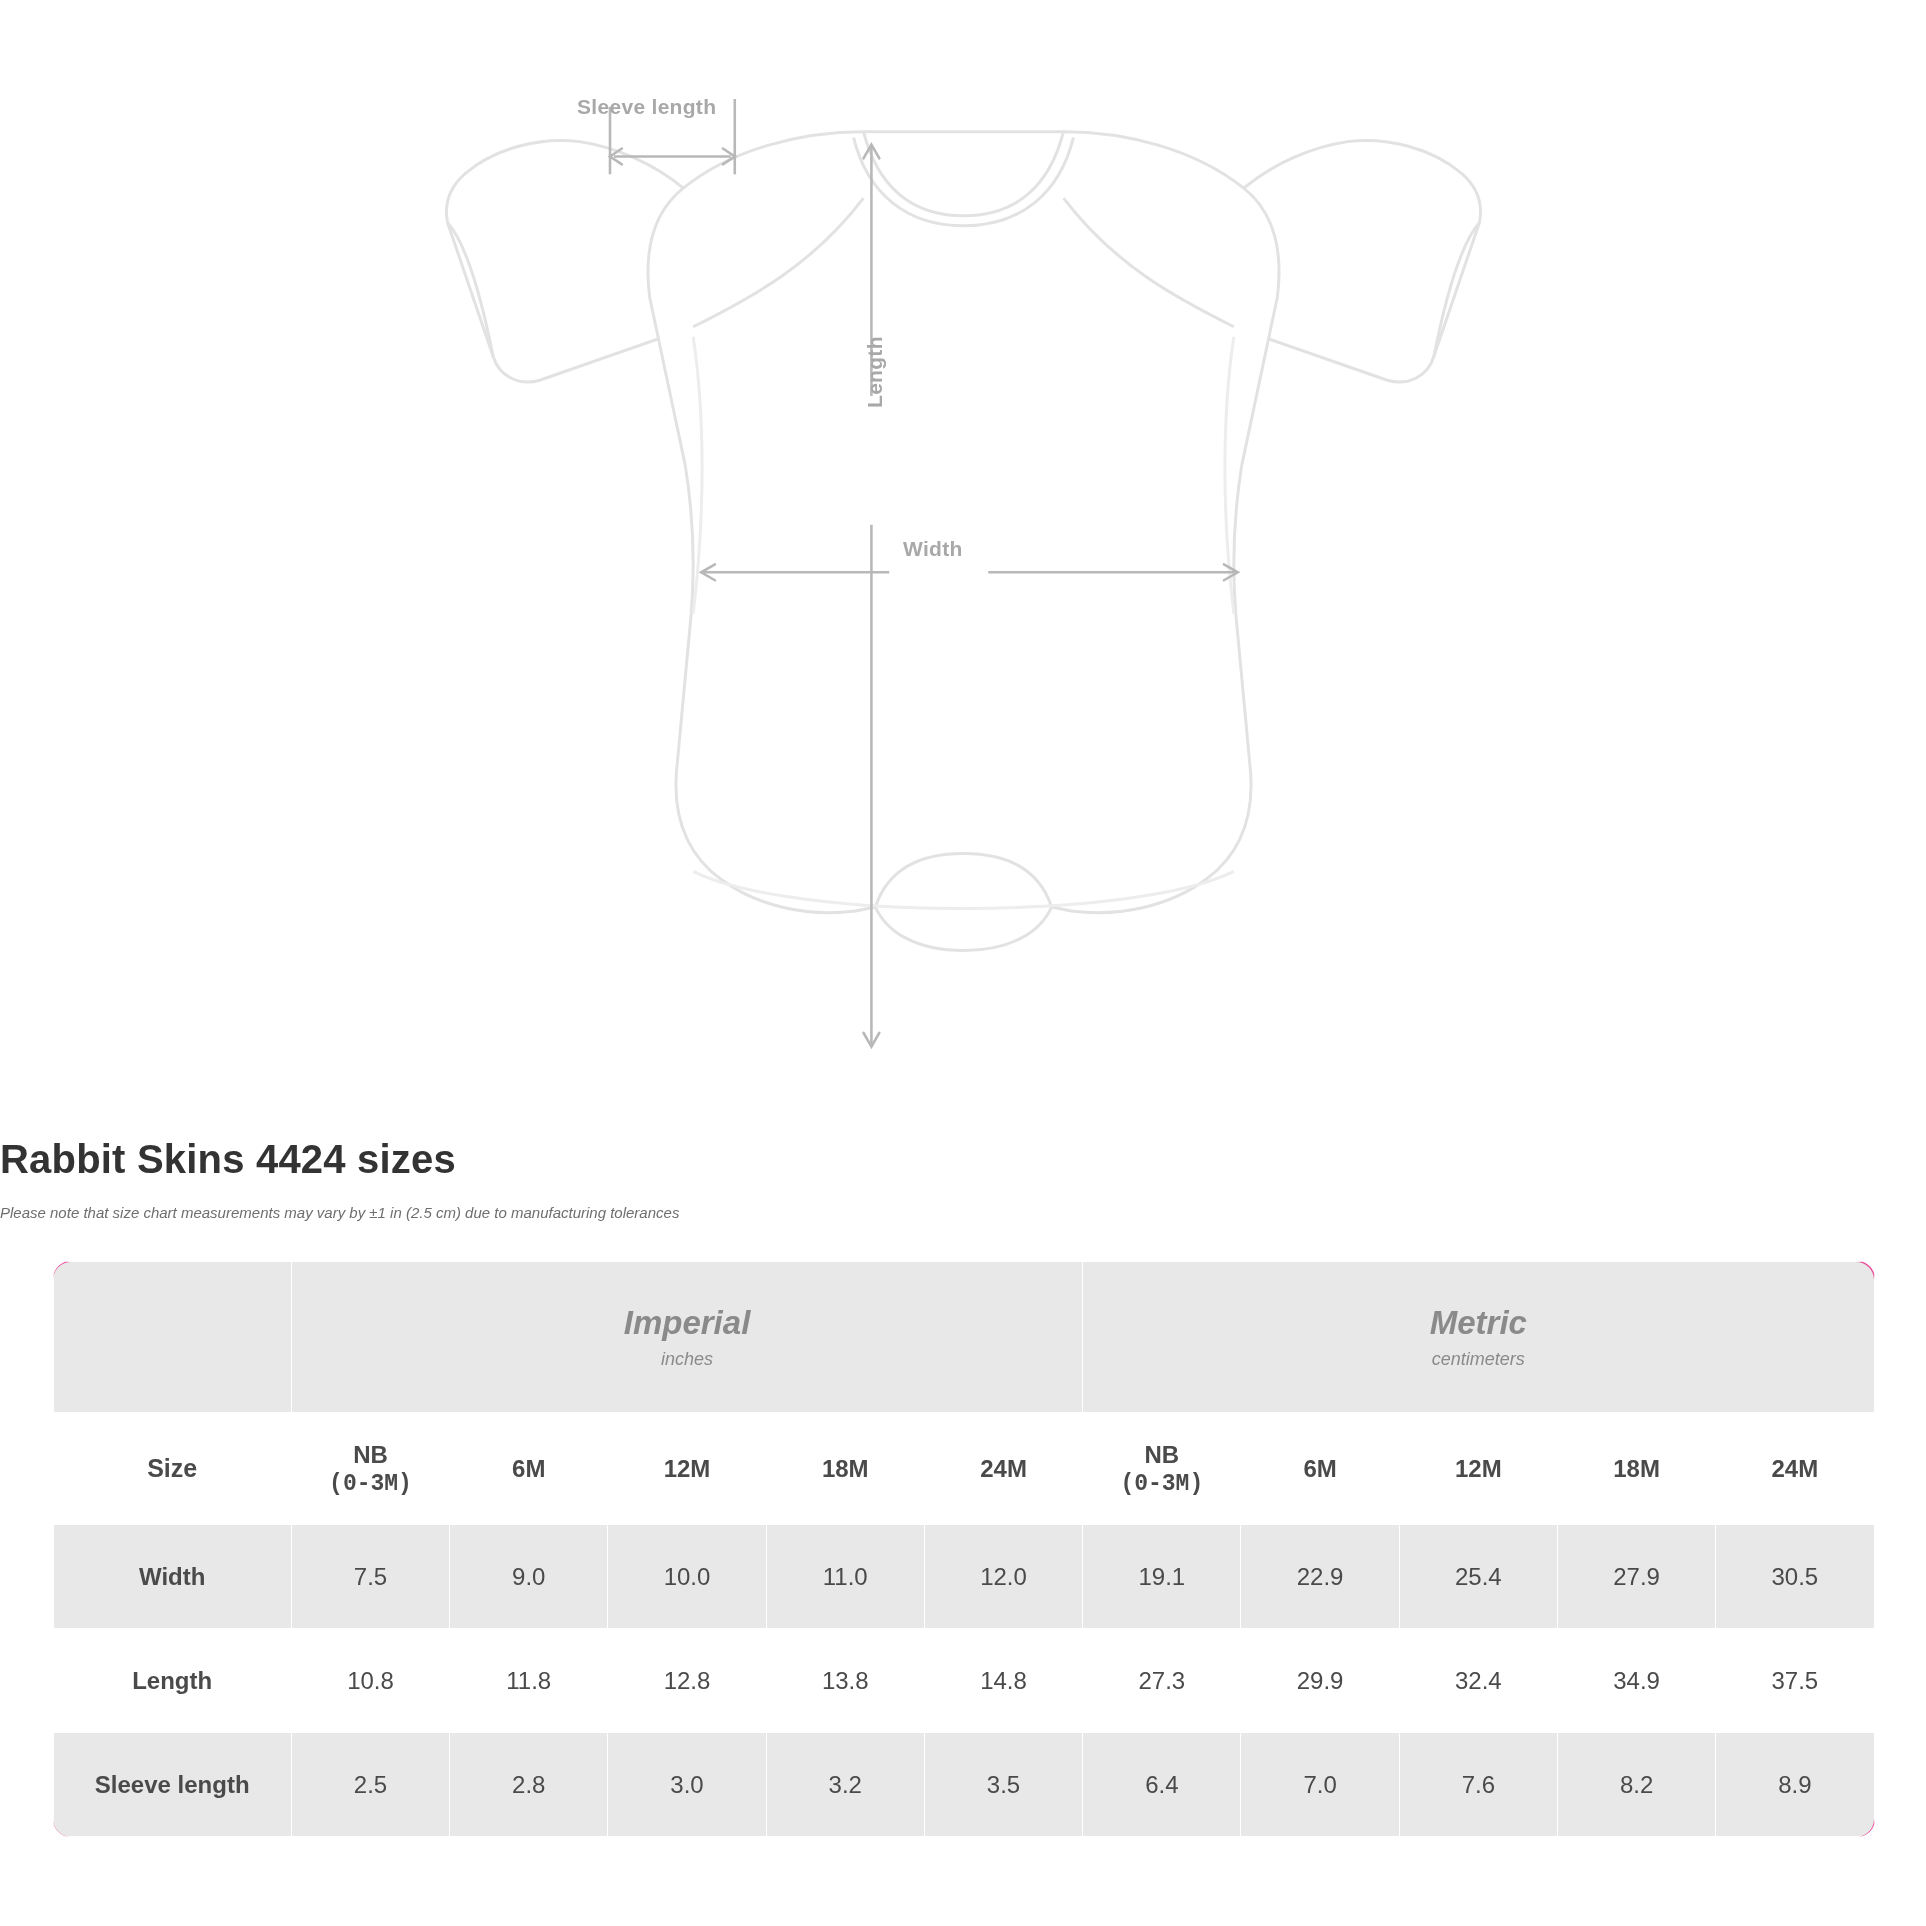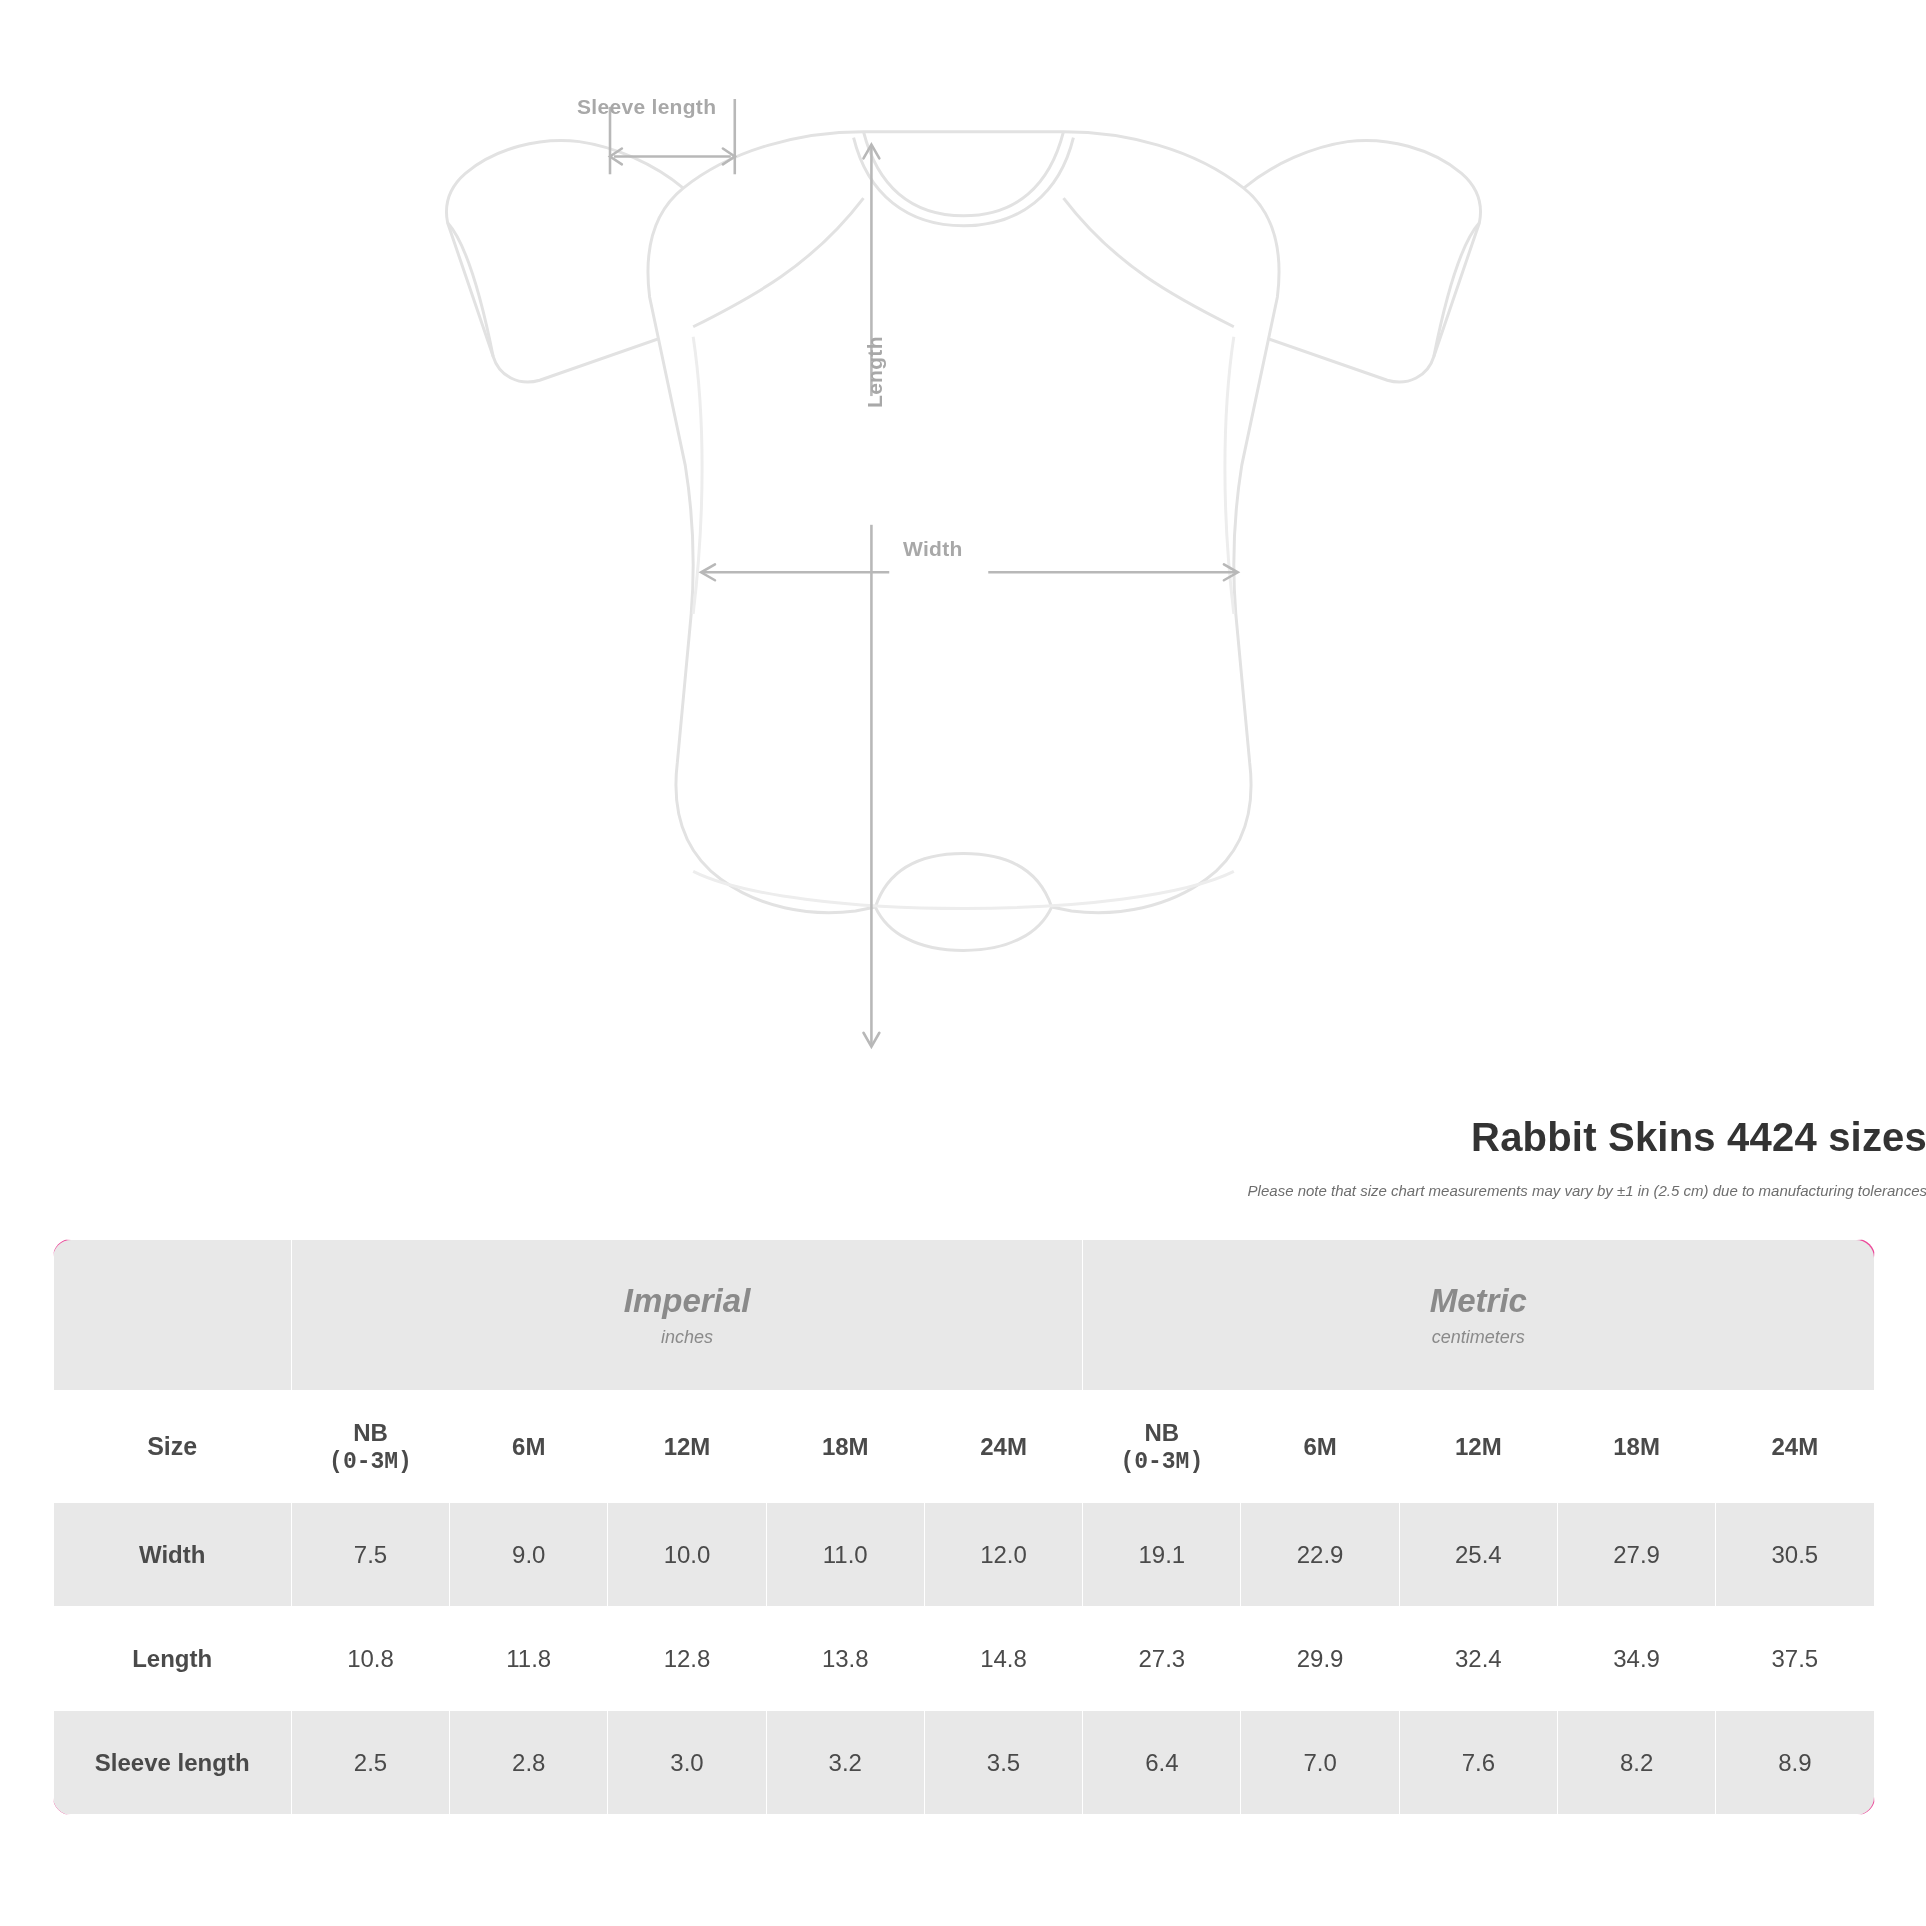--- a/index.html
+++ b/index.html
@@ -50,23 +50,22 @@
   }
   .dim-label.length {
     left: 863px;
     top: 408px;
     transform: rotate(-90deg);
     transform-origin: left top;
   }
 
   
   .title-block {
-    text-align: right;
-    margin-top: 6px;
-    padding-left: 25px;
+    text-align: left;
+    margin-top: 28px;
   }
   .chart-title {
     font-size: 40px;
     font-weight: bold;
     color: #333333;
     margin: 0;
     letter-spacing: 0.2px;
   }
   .chart-note {
     font-size: 15px;

